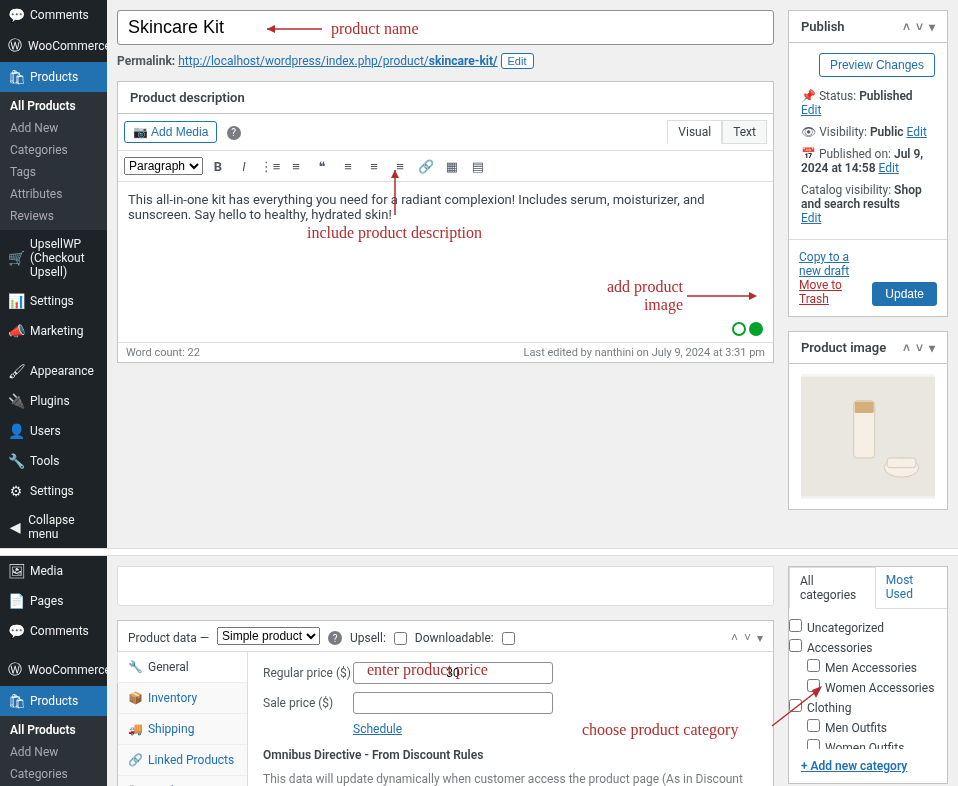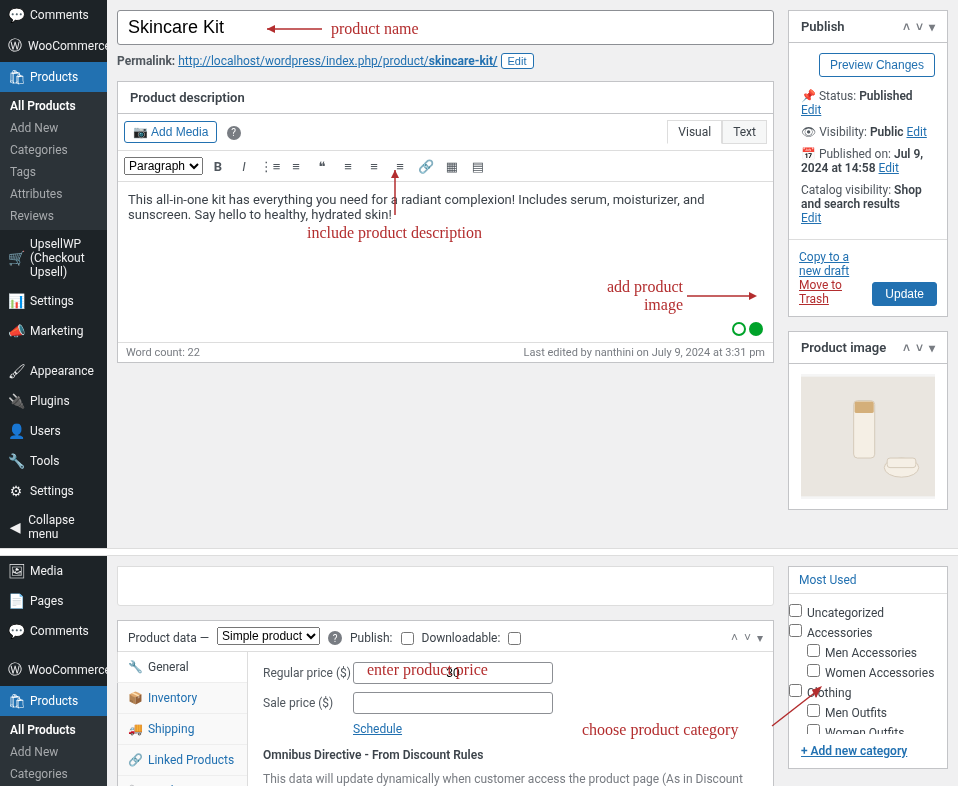--- a/index.html
+++ b/index.html
@@ -310,21 +310,21 @@
 
   <div class="content">
     <div class="main">
       <div style="border:1px solid #ddd;background:#fff;height:40px;margin-bottom:14px;border-radius:0 0 3px 3px"></div>
 
       <div class="postbox">
         <div class="pd-hd">
           <span>Product data —</span>
           <select><option>Simple product</option></select>
           <span class="q">?</span>
-          <label>Publish:</label>
+          <label>Upsell:</label>
               <input type="checkbox" style="">
           <label>Downloadable:</label>
               <input type="checkbox" style="">
           <span style="margin-left:auto" class="hd-actions">
                 <span>˄</span>
                 <span>˅</span>
                 <span>▾</span>
               </span>
         </div>
         <div class="pd-body">
@@ -367,20 +367,21 @@
             <div class="omni-txt">This data will update dynamically when customer access the product page (As in Discount Rules, the discount applied on run time).</div>
 
           </div>
         </div>
       </div>
     </div>
 
     <div class="side">
       <div class="postbox">
         <div class="cat-tabs">
+          <div class="ct active">All categories</div>
           <div class="ct">Most Used</div>
         </div>
         <div class="cat-list">
           <div class="ci"><input type="checkbox" style=""><span>Uncategorized</span></div>
           <div class="ci"><input type="checkbox" style=""><span>Accessories</span></div>
           <div class="ci ind1"><input type="checkbox" style=""><span>Men Accessories</span></div>
           <div class="ci ind1"><input type="checkbox" style=""><span>Women Accessories</span></div>
           <div class="ci"><input type="checkbox" style=""><span>Clothing</span></div>
           <div class="ci ind1"><input type="checkbox" style=""><span>Men Outfits</span></div>
           <div class="ci ind1"><input type="checkbox" style=""><span>Women Outfits</span></div>

